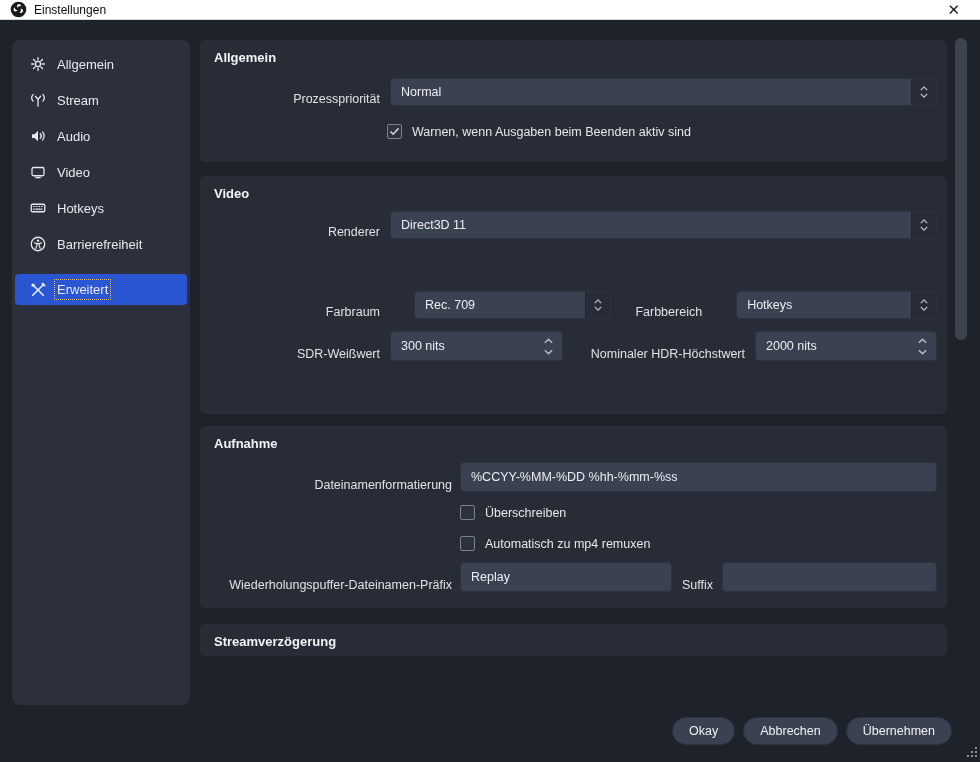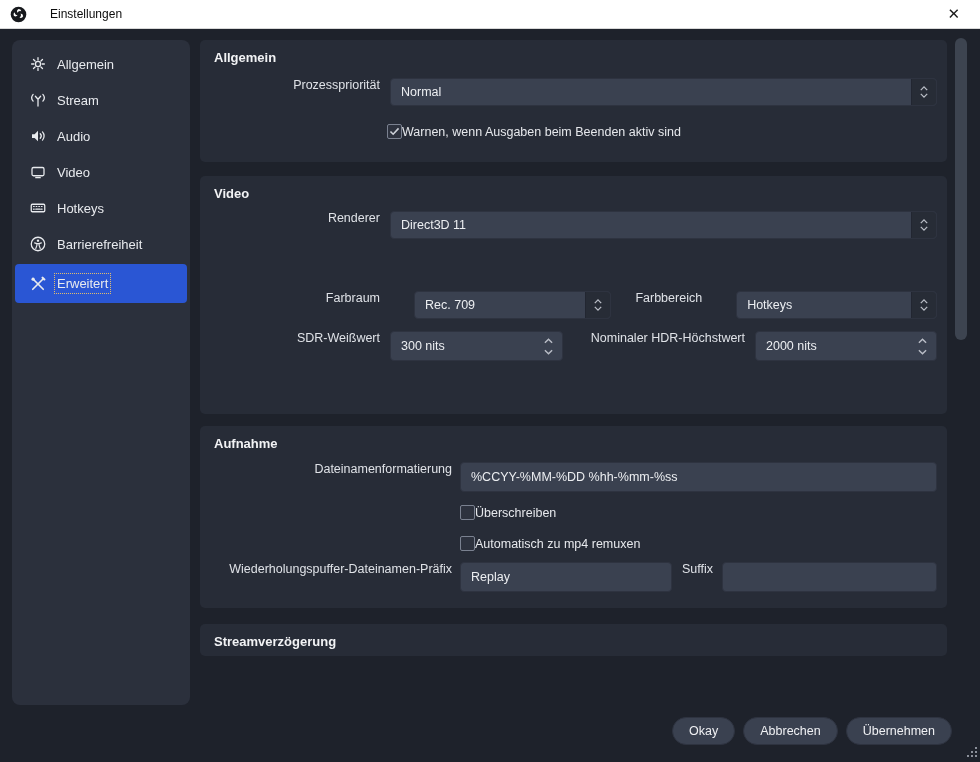--- a/index.html
+++ b/index.html
@@ -4,54 +4,53 @@
 <style>
   * { margin:0; padding:0; box-sizing:border-box; }
   html,body { width:980px; height:762px; }
   body {
     font-family:"Liberation Sans","DejaVu Sans",sans-serif;
     background:#1e222b; overflow:hidden; position:relative;
     color:#e6e8ec; font-size:12.5px;
   }
   
   .titlebar {
-    position:absolute; left:0; top:0; width:980px; height:29px;
+    position:absolute; left:0; top:0; width:980px; height:20px;
     background:#ffffff; display:flex; align-items:center; padding:0 10px;
     border-bottom:1px solid #d8d8d8;
-    gap:16px;
   }
   .titlebar .logo { width:17px; height:17px; margin-right:7px; }
   .titlebar .title { color:#0c0c0c; font-size:12px; flex:1; }
   .titlebar .close { color:#1a1a1a; font-size:15px; padding:0 10px; cursor:default; }
   
   .sidebar {
     position:absolute; left:12px; top:40px; width:178px; height:665px;
     background:#2b303c; border-radius:8px; padding-top:6px;
   }
   .nav-item {
     height:36px; display:flex; align-items:center; gap:10px;
     padding-left:13px; margin:0 3px; border-radius:4px;
     color:#e8eaee; font-size:13px;
   }
   .nav-item .nicon { width:19px; height:19px; display:flex; align-items:center; justify-content:center; flex:0 0 19px; }
-  .nav-item.selected { background:#2a56d4; height:39px; margin-top:2px; margin-bottom:3px; }
+  .nav-item.selected { background:#2a56d4; height:31px; margin-top:12px; margin-bottom:3px; }
   .nav-item.selected .nav-label {
     outline:1px dotted rgba(235,195,105,0.95); outline-offset:2px;
   }
   .nicon svg { stroke:#e8eaee; fill:none; stroke-width:1.7; stroke-linecap:round; stroke-linejoin:round; }
   .nicon svg .fil { fill:#e8eaee; stroke:none; }
   
   .content { position:absolute; left:200px; top:40px; width:747px; height:700px; }
   .panel { position:absolute; left:0; width:747px; background:#272c37; border-radius:5px; }
   .panel h2 { position:absolute; left:14px; top:10px; font-size:13px; font-weight:bold; color:#f2f3f5; }
   #panel-allgemein { top:0; height:122px; }
   #panel-video     { top:136px; height:238px; }
   #panel-aufnahme  { top:386px; height:182px; }
   #panel-delay     { top:584px; height:32px; }
-  .row { position:absolute; left:0; width:747px; display:flex; align-items:flex-start; }
+  .row { position:absolute; left:0; width:747px; display:flex; align-items:flex-end; }
   .lbl { color:#dfe2e7; }
   .lbl.w180 { width:180px; text-align:right; flex:0 0 180px; }
   .lbl.w252 { width:252px; text-align:right; flex:0 0 252px; }
   
   .combo, .spin, .tinput {
     background:#3a4150; border:1px solid #2e3340; border-radius:4px;
     height:28px; display:flex; align-items:center; overflow:hidden;
   }
   .combo .val, .spin .val { padding-left:10px; flex:1; color:#eceef1; white-space:nowrap; }
   .combo .arrows {
@@ -62,21 +61,21 @@
     width:24px; display:flex; flex-direction:column; align-items:center; justify-content:center; gap:5px;
     margin-right:2px;
   }
   .tinput input {
     background:transparent; border:none; outline:none; color:#eceef1;
     font-family:"Liberation Sans","DejaVu Sans",sans-serif; font-size:12.5px;
     padding:0 10px; width:100%; height:100%;
   }
   .chev svg { display:block; }
   
-  .chk { display:flex; align-items:center; }
+  .chk { display:flex; align-items:center; gap:10px; }
   .box {
     width:15px; height:15px; border:1px solid #7a8190; border-radius:2px;
     background:#2d323e; display:flex; align-items:center; justify-content:center;
   }
   
   .footer { position:absolute; right:28px; bottom:17px; display:flex; gap:8px; }
   .btn {
     height:28px; background:#3a4150; border:1px solid #2e3340; border-radius:14px;
     color:#f0f1f4; font-size:12.5px; display:flex; align-items:center; padding:8px 16px;
   }

